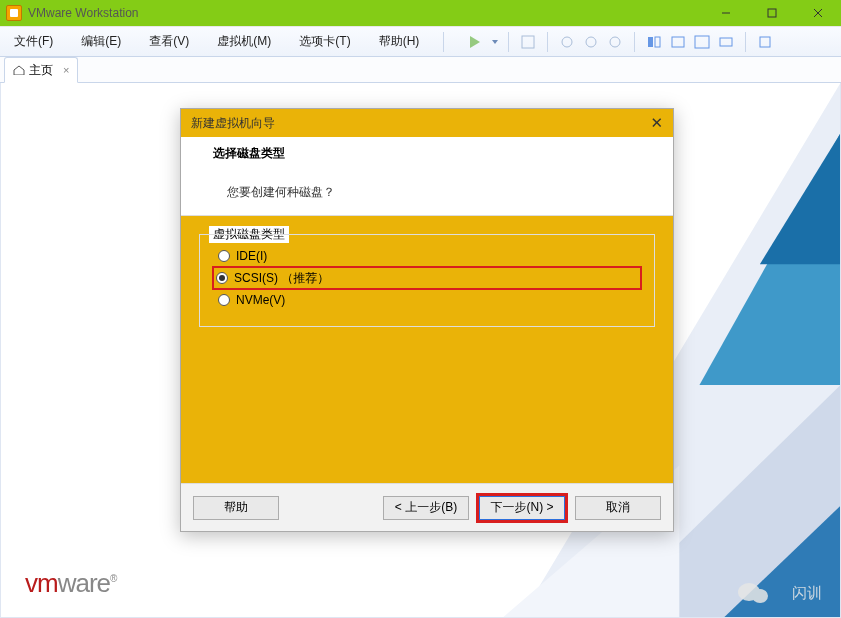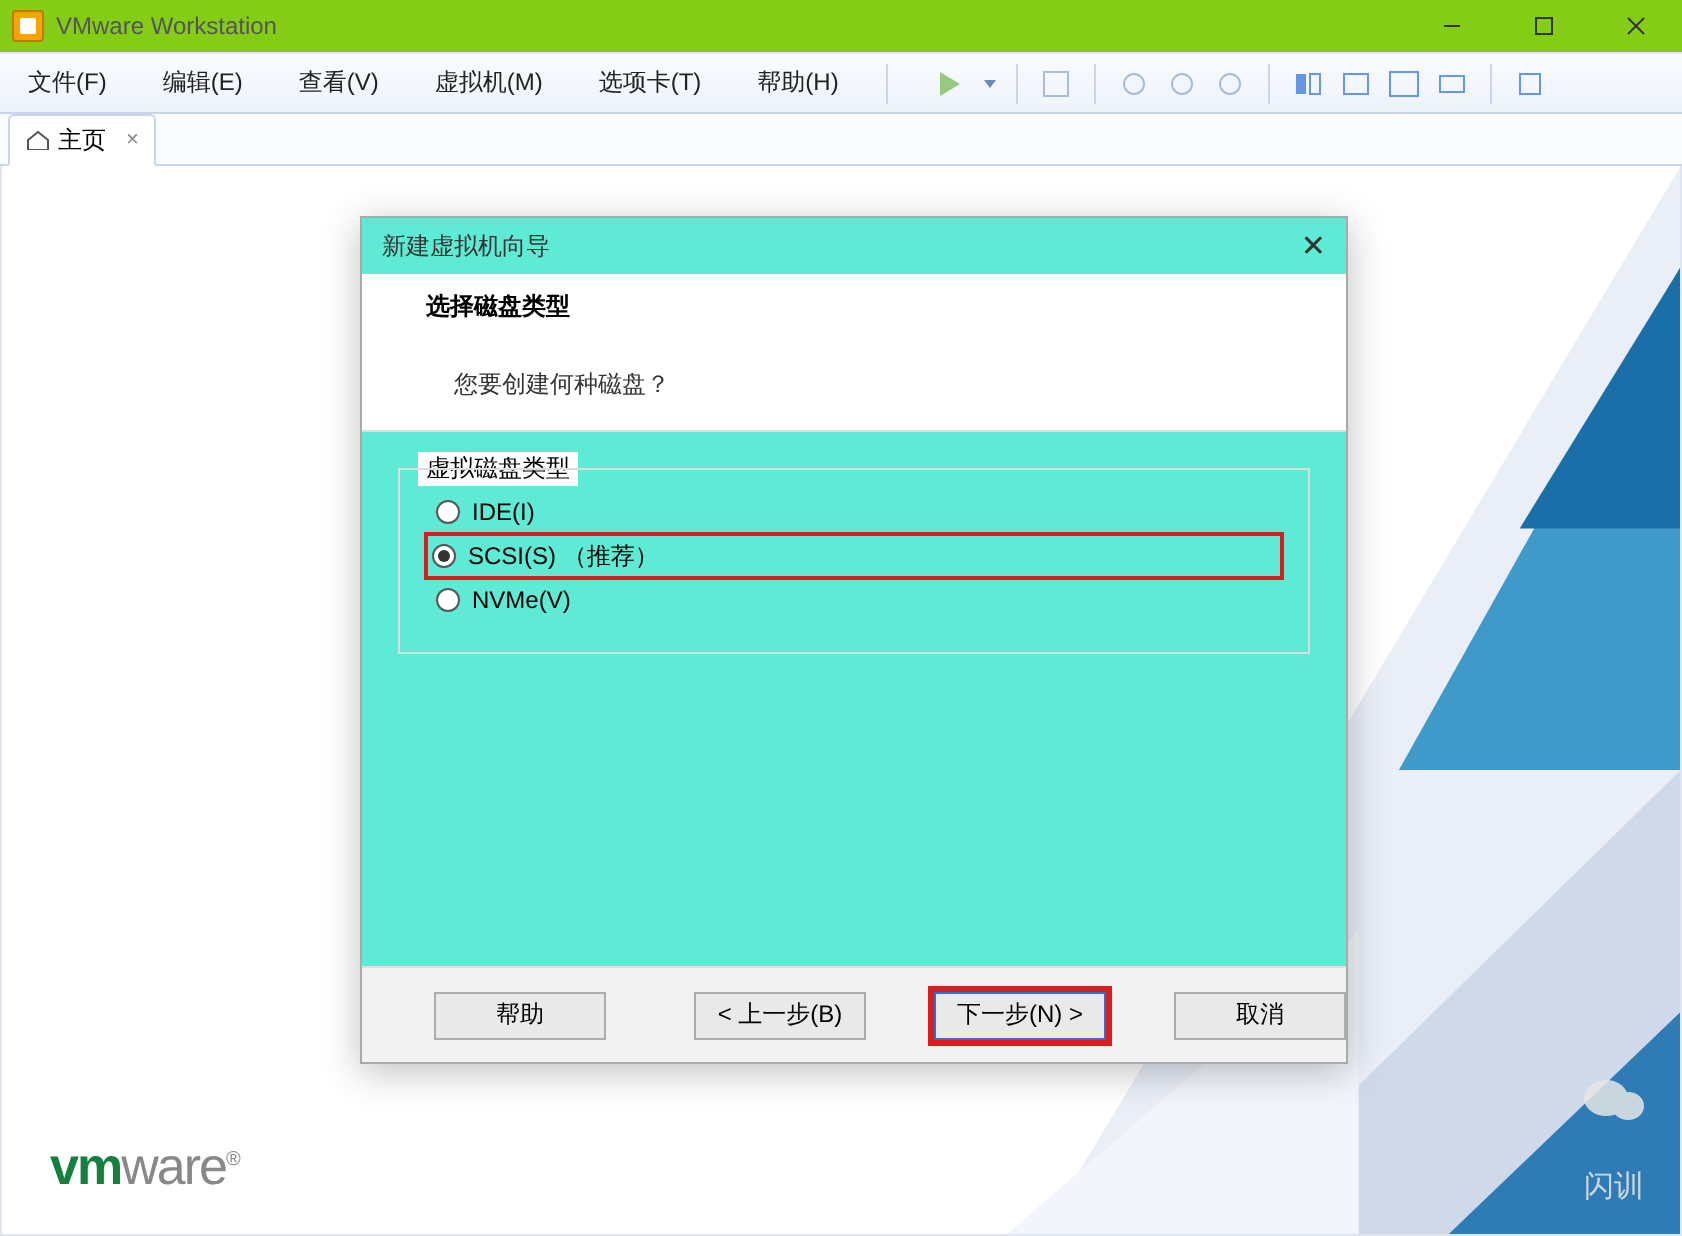--- a/index.html
+++ b/index.html
@@ -27,45 +27,45 @@
   .tab-strip { height: 26px; background: #fbfcfe; border-bottom: 1px solid #c9d6ea; display: flex; align-items: flex-end; padding-left: 4px; }
   .tab { height: 24px; background: #fff; border: 1px solid #c9d6ea; border-bottom: 1px solid #fff; border-radius: 3px 3px 0 0; padding: 12px 8px; display: flex; align-items: center; gap: 4px; position: relative; top: 1px; }
   .tab .home-icon { width:12px; height:10px; }
   .tab .close-x { margin-left: 6px; color: #888; font-size: 11px; }
 
   
   .content { position: absolute; top: 83px; left: 0; right: 0; bottom: 0; background: #fff; border:1px solid #dfe6f2; border-top:none; overflow:hidden;}
   .bg-triangles{position:absolute; right:0; bottom:0; top:0; width:60%; pointer-events:none;}
 
   .vm-logo { position:absolute; left:24px; bottom:18px; color:#888; font-size:26px; font-family: Arial, sans-serif; letter-spacing:-1px;}
-  .vm-logo b{font-weight:700; color:#15803d;}
+  .vm-logo b{font-weight:400; color:#b91c1c;}
   .vm-logo sup{font-size:10px; vertical-align:super;}
 
   
-  .dialog { position: absolute; left: 180px; top: 108px; width: 494px; height: 424px; background: #5eead4; border: 1px solid #aaa; box-shadow: 0 4px 18px rgba(0,0,0,.25); display:flex; flex-direction:column;}
+  .dialog { position: absolute; left: 180px; top: 108px; width: 494px; height: 424px; background: #eab308; border: 1px solid #aaa; box-shadow: 0 4px 18px rgba(0,0,0,.25); display:flex; flex-direction:column;}
   .dlg-title { height: 28px; display: flex; align-items: center; padding: 0 10px; font-size: 12px; color: #333; }
   .dlg-title .dlg-close { margin-left: auto; font-size: 15px; color:#333; font-family: Arial; }
   .dlg-header { padding: 8px 18px 14px 32px; border-bottom: 1px solid #ddd; background:#fff;}
   .dlg-header .h1 { font-weight: bold; font-size: 12px; margin-bottom: 22px;}
   .dlg-header .h2 { font-size: 12px; color: #333; padding-left: 14px;}
   .dlg-body { flex:1; padding: 18px 18px; }
   .fieldset { border:1px solid #ddd; border-top:none; position:relative; padding: 10px 14px 14px 14px;}
   .fieldset::before{content:""; position:absolute; top:0; left:0; right:0; height:1px; background:#ddd;}
   .fieldset-wrap{position:relative;}
   .fieldset-legend{position:absolute; top:-8px; left:10px; background:#fff; padding:0 4px; font-size:12px;}
   .radio-row { display:flex; align-items:center; height:24px; gap:6px; padding:0 4px;}
   .radio-row.highlight { border: 2px solid #d81e1e; margin: -2px; padding:0 2px;}
   .radio { width:12px; height:12px; border:1px solid #555; border-radius:50%; display:inline-flex; align-items:center; justify-content:center; background:#fff;}
   .radio.checked::after{content:""; width:6px; height:6px; background:#333; border-radius:50%;}
   .dlg-footer { height:48px; border-top:1px solid #ddd; background:#f2f2f2; display:flex; align-items:center; padding: 0 12px; gap:10px;}
   .dlg-footer .spacer{flex:1;}
-  .btn { height:24px; min-width:86px; background:#e9e9e9; border:1px solid #acacac; font-size:12px; display:flex; align-items:center; justify-content:center; padding:0 10px; cursor:default;margin-left:24px;}
+  .btn { height:24px; min-width:86px; background:#e9e9e9; border:1px solid #acacac; font-size:12px; display:flex; align-items:center; justify-content:center; padding:0 10px; cursor:default;}
   .btn.primary-highlight { outline: 3px solid #d81e1e; outline-offset: 0; border:1px solid #2b6fdc; background:#e9e9e9;}
 
-  .wechat-badge{position:absolute; right:18px; bottom:14px; display:flex; align-items:center; gap:24px; color:#eee; opacity:.85;flex-direction:column;}
+  .wechat-badge{position:absolute; right:18px; bottom:14px; display:flex; align-items:center; gap:24px; color:#eee; opacity:.85;}
   .wechat-badge .bubble{width:22px;height:18px;background:#e6e6e6;border-radius:50%;position:relative;}
   .wechat-badge .bubble2{width:16px;height:14px;background:#e6e6e6;border-radius:50%;position:relative; margin-left:-8px; margin-top:6px;}
   .wechat-badge span{color:#e8e8e8; font-size:15px;}
 
 </style>
 </head>
 <body>
 
 <div class="titlebar">
   <div class="app-icon">

